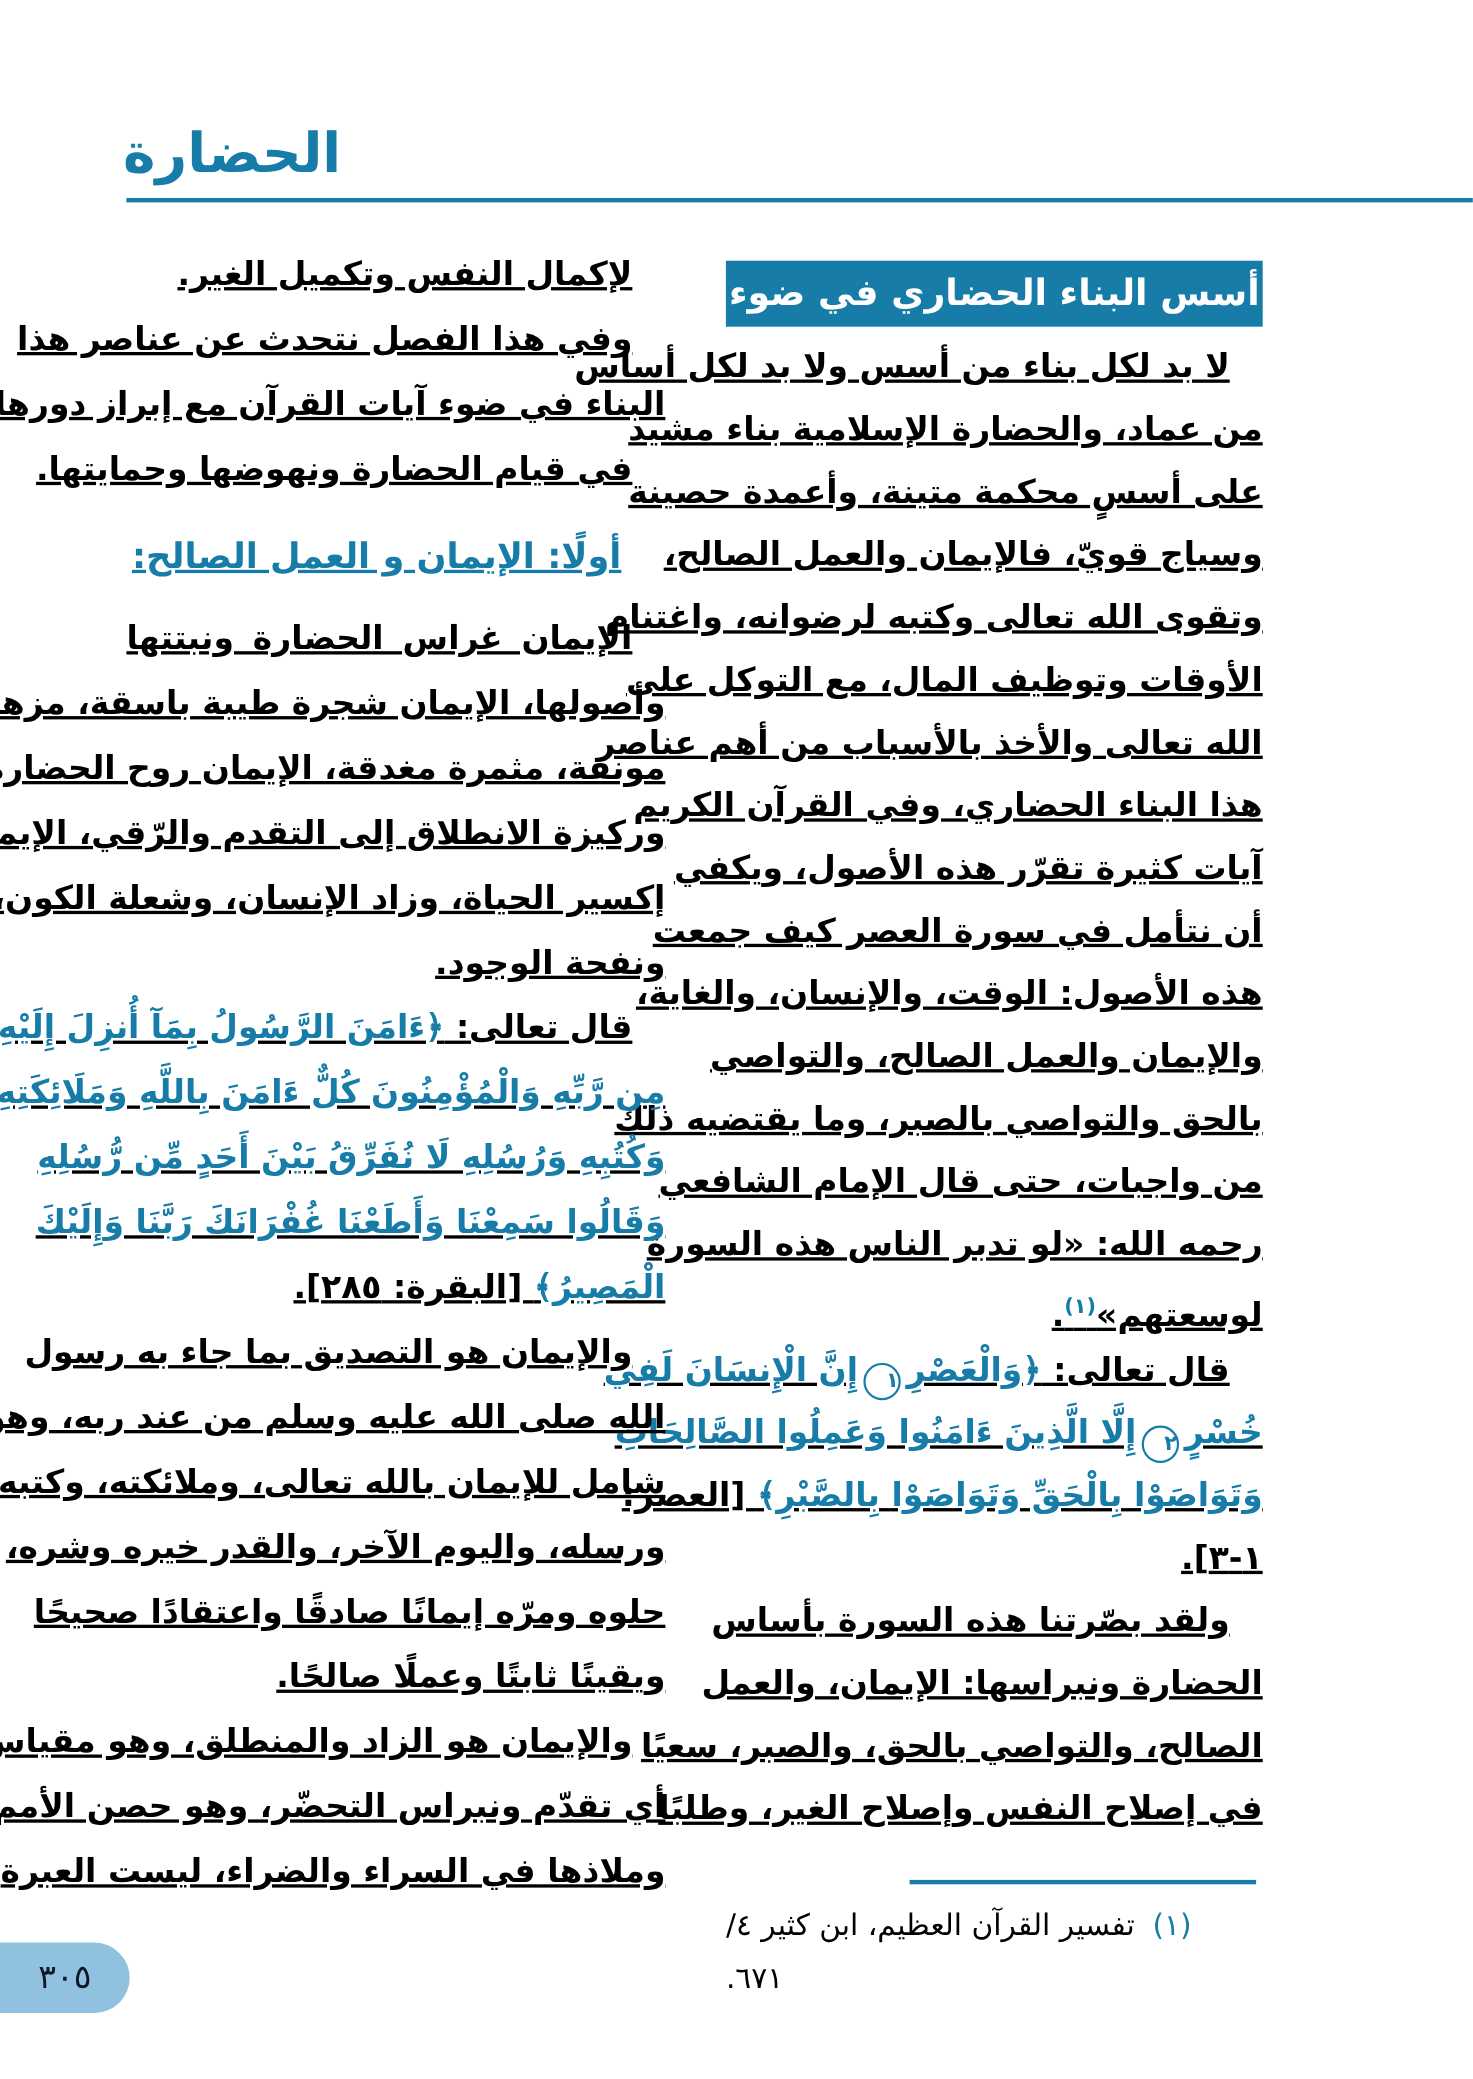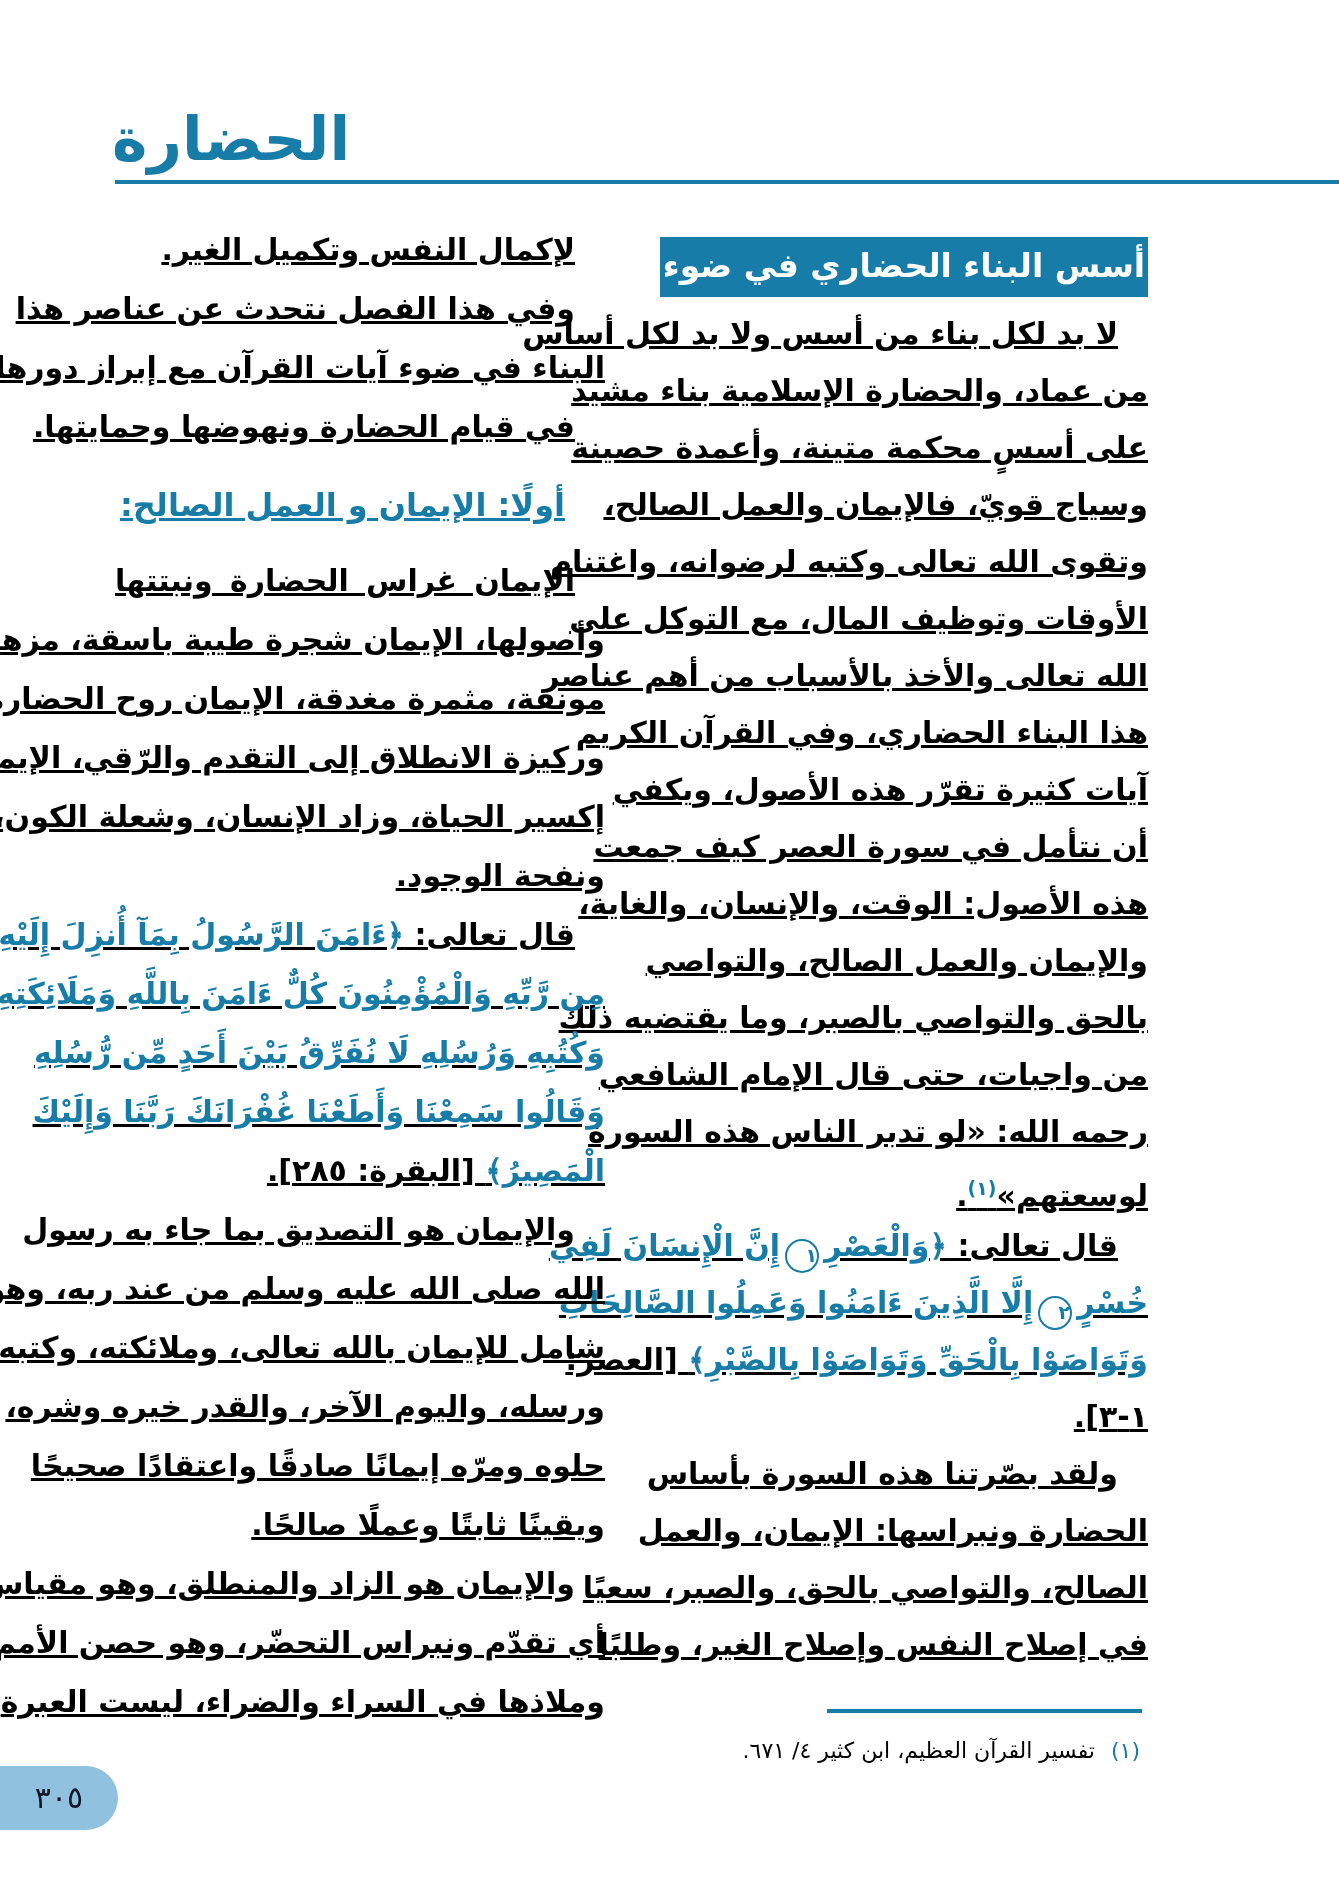--- a/index.html
+++ b/index.html
@@ -8,21 +8,21 @@
     width:1339px;height:1890px;
     background:#ffffff;
     direction:rtl;
     font-family:"DejaVu Sans",sans-serif;
     color:#000;
     overflow:hidden;
   }
   
   .logo{
     position:absolute;left:112px;top:104px;
-    font-size:60px;font-weight:bold;
+    font-size:50px;font-weight:bold;
     color:var(--accent);
     line-height:70px;
   }
   .rule{
     position:absolute;left:115px;right:0;top:180px;height:4px;
     background:var(--accent);
   }
   
   .col{position:absolute;}
   .right-col{left:660px;top:237px;width:488px;}
@@ -71,23 +71,23 @@
     vertical-align:-6px;
     margin:0 5px;
   }
   
   .footnote-sep{
     width:315px;height:4px;
     background:var(--accent);
     margin:36px 6px 14px auto;
   }
   .footnote{
-    font-size:22px;font-weight:400;
+    font-size:27px;font-weight:400;
     line-height:48px;
-    text-align:right;
+    text-align:left;
     padding-right:8px;
   }
   .fn-marker{color:var(--accent);margin-left:16px;}
   
   .page-badge{
     position:absolute;left:0;top:1766px;
     width:118px;height:64px;
     background:var(--badge);
     border-radius:0 34px 34px 0;
     color:#0f172a;

